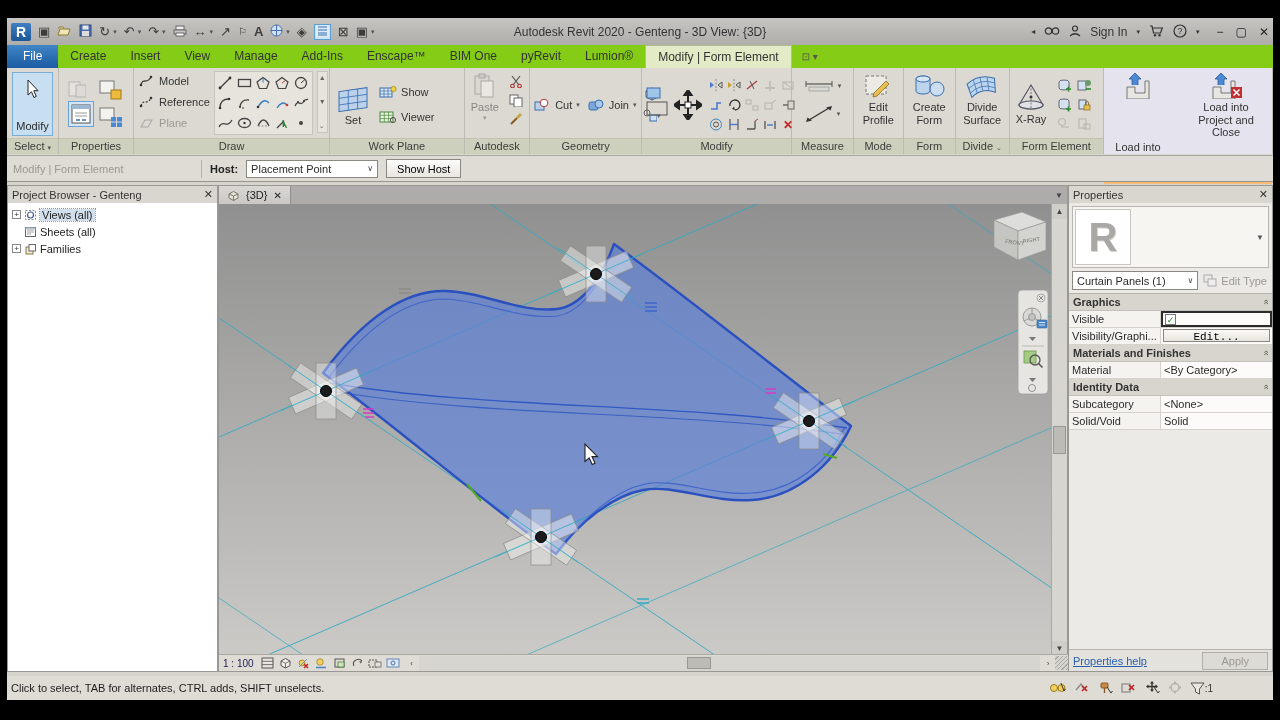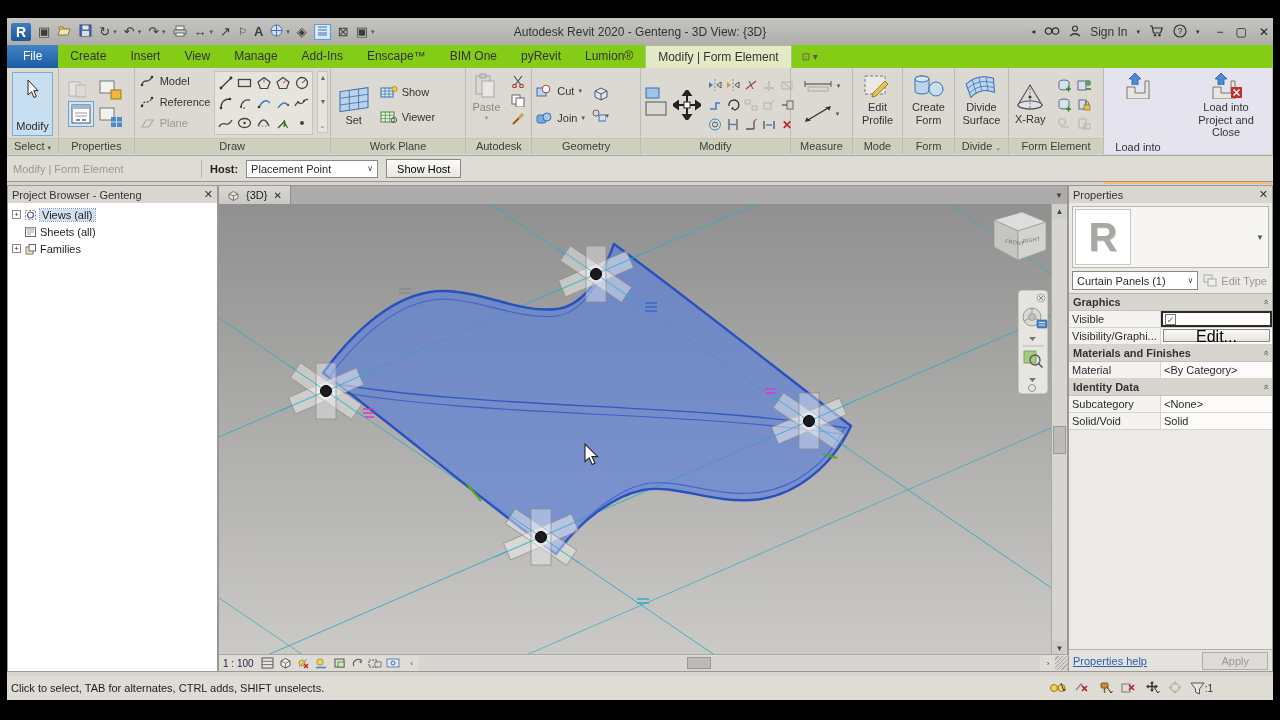--- a/index.html
+++ b/index.html
@@ -106,22 +106,22 @@
   .edittype{display:flex;align-items:center;gap:3px;color:#9a9892;font-size:11px;padding:0 2px;}
   .pgrid{margin-top:3px;border-top:1px solid #b5b3ac;}
   .psec{height:17px;background:#d7d5ce;display:flex;align-items:center;padding:0 4px;
     font-weight:bold;font-size:11px;color:#333;border-bottom:1px solid #c2c0ba;}
   .psec .chv{margin-left:auto;display:inline-block;transform:rotate(-90deg);font-size:9px;color:#555;font-weight:normal;}
   .prow{display:flex;height:17px;border-bottom:1px solid #d5d3cc;background:#f4f3f0;align-items:stretch;}
   .pname{width:92px;padding:2px 3px;border-right:1px solid #d5d3cc;white-space:nowrap;overflow:hidden;}
   .pval{flex:1;padding:2px 3px;background:#fcfbf9;white-space:nowrap;overflow:hidden;}
   .pval.selcell{border:2px solid #2b2b2b;padding:0 2px;display:flex;align-items:center;}
   .chk{width:11px;height:11px;border:1px solid #777;background:#fff;font-size:9px;line-height:10px;text-align:center;color:#2a7a2a;}
-  .editbtn{background:linear-gradient(#fbfaf8,#e6e4de);border:1px solid #8a8880;font-size:16px;
-    width:100%;text-align:center;height:13px;line-height:12px;}
+  .editbtn{background:linear-gradient(#fbfaf8,#e6e4de);border:1px solid #8a8880;font-size:11px;
+    width:100%;text-align:center;height:13px;line-height:12px;font-family:Liberation Mono, monospace;}
   .propsbottom{position:absolute;left:0;bottom:0;width:203px;height:22px;background:#e4e2dd;
     border-top:1px solid #b5b3ac;display:flex;align-items:center;padding:0 4px;}
   .phelp{color:#2a5fb0;text-decoration:underline;}
   .applybtn{margin-left:auto;background:#dddbd5;border:1px solid #b0aea8;color:#9a9892;
     padding:2px 18px;font-size:11px;}
 
   
   .statusbar{position:absolute;left:0;top:658px;width:1266px;height:24px;background:#dedcd5;
     display:flex;align-items:center;padding:0 4px;font-size:11px;color:#1d1d1d;}
   .sb-icons{margin-left:auto;display:flex;align-items:center;gap:8px;padding-right:56px;}
@@ -494,21 +494,21 @@
                 <path d="M8,5 L12,1" stroke="#c8a84a" stroke-width="3"></path>
               </svg>
             </span>
         </div>
       </div>
       <div class="plabel">Autodesk</div>
     </div>
 
     <div class="rpanel" style="width:112px;">
       <div class="pcontent" style="gap:6px;align-items:center;">
-        <div style="display:flex;flex-direction:column;gap:7px;">
+        <div style="display:flex;flex-direction:row;gap:7px;">
           <div class="srow">
             <span class="mini">
                 <svg width="16" height="14">
                   <rect x="1" y="4" width="9" height="8" fill="#bcd2ea" stroke="#3a6fb0"></rect>
                   <circle cx="10" cy="5" r="3.8" fill="#fff" stroke="#b03a3a"></circle>
                 </svg>
               </span>
             <span>Cut</span>
               <span class="dda">▾</span>
           </div>

